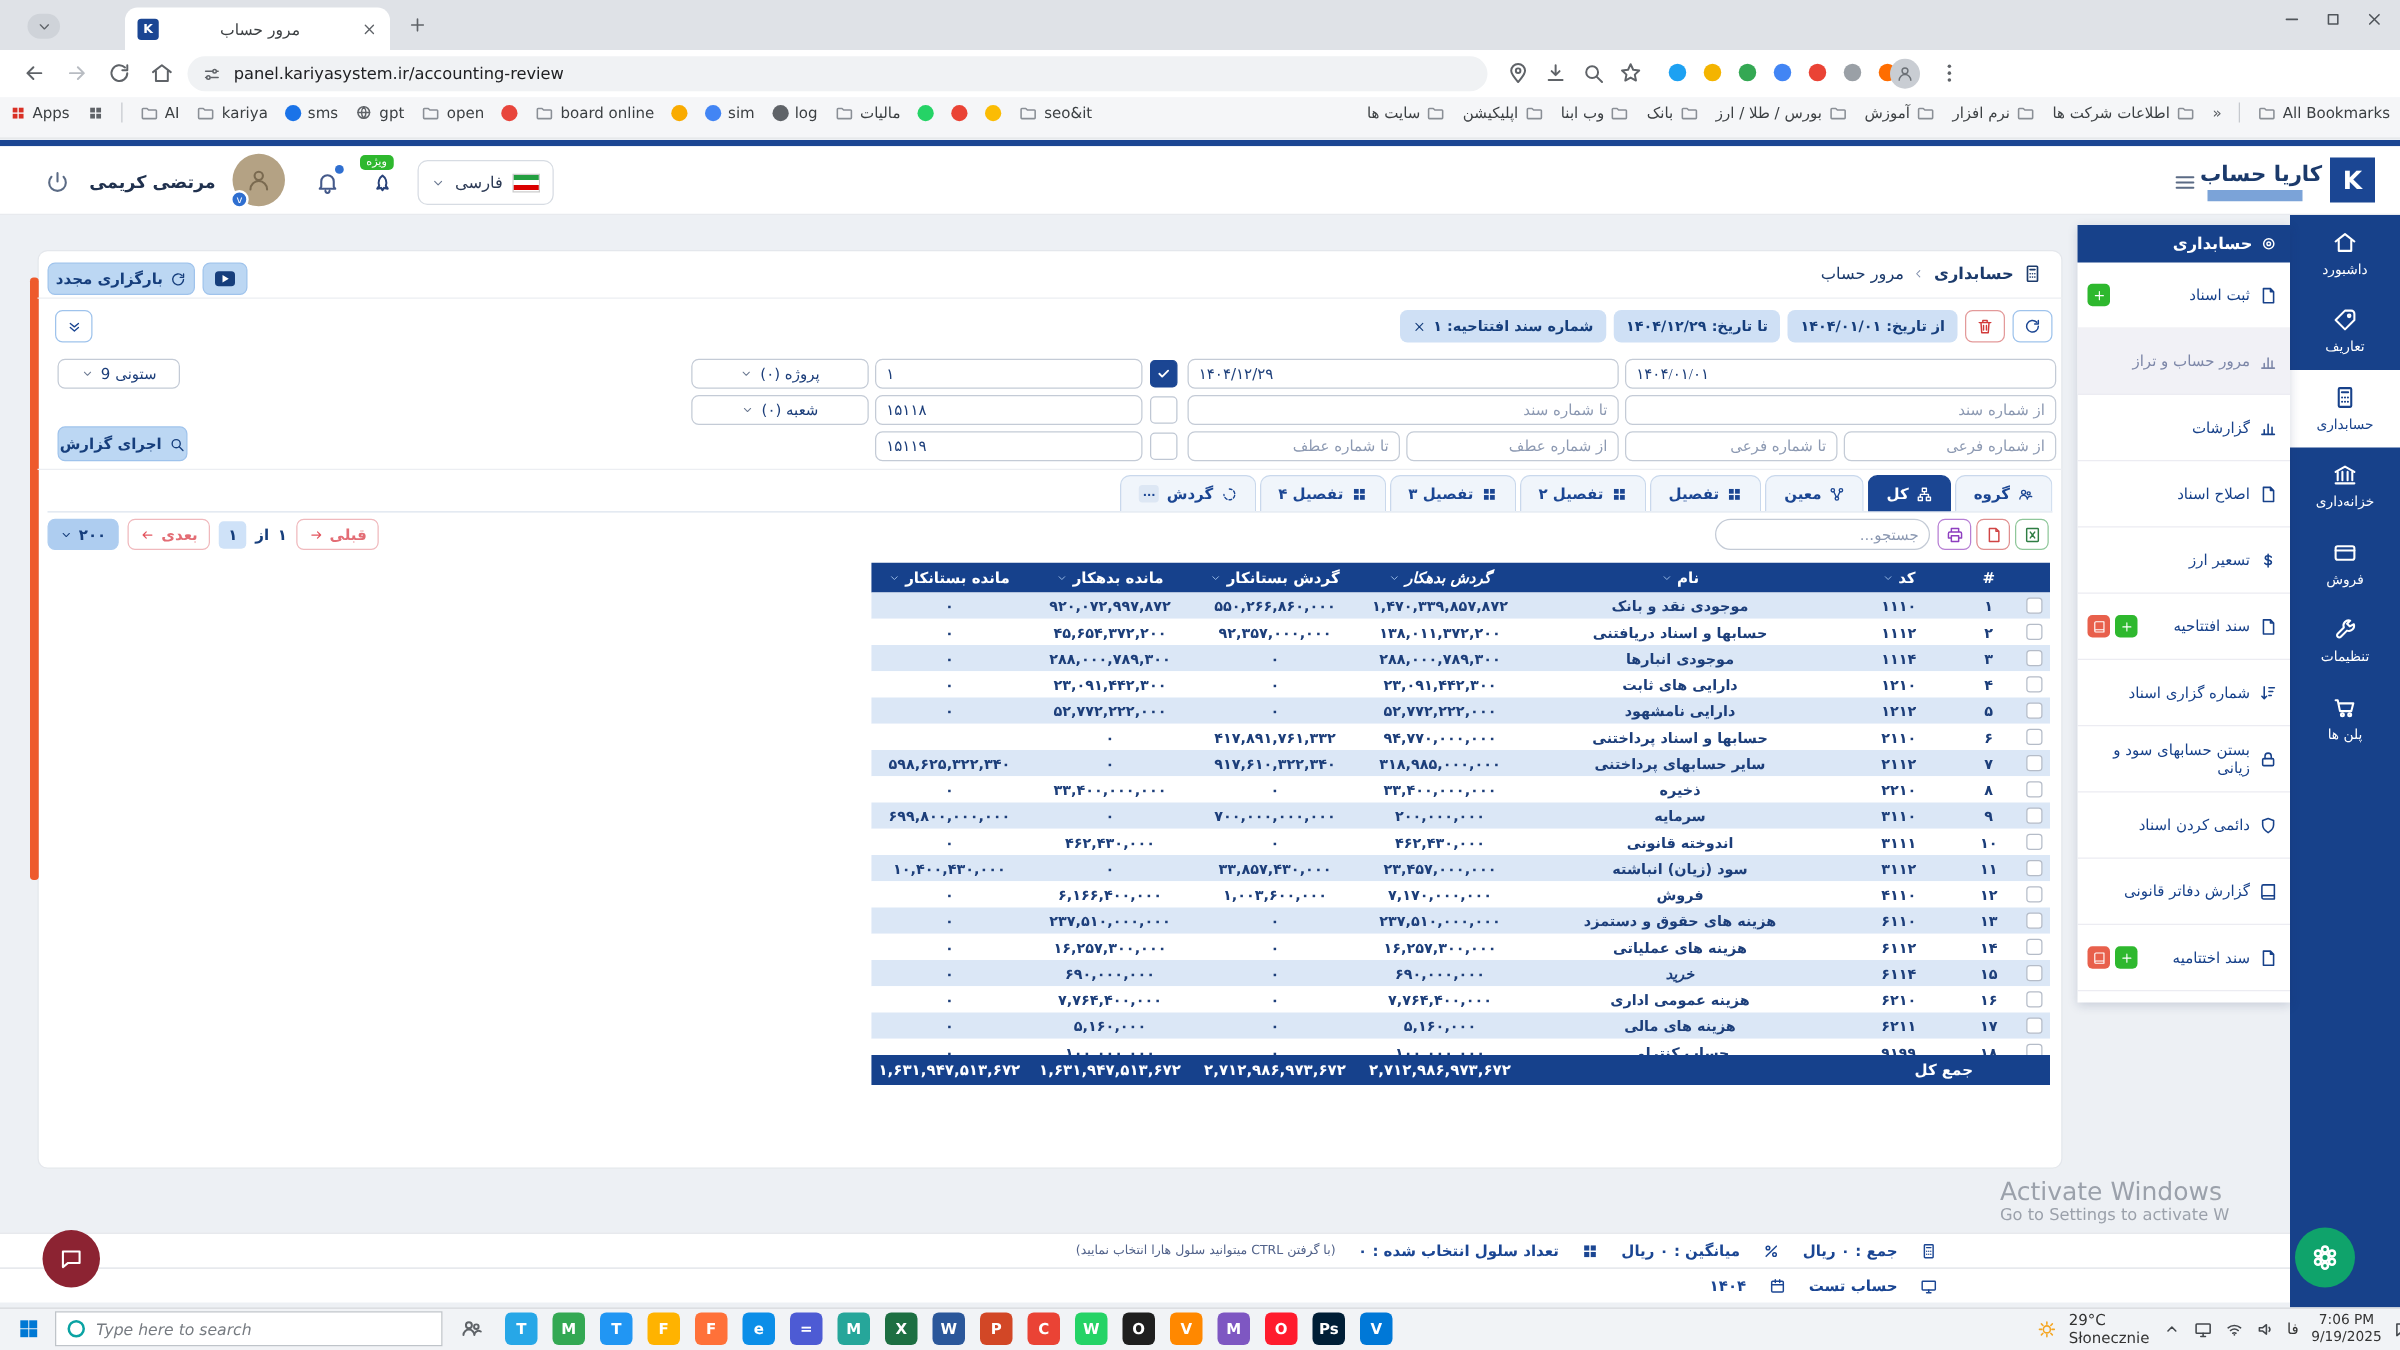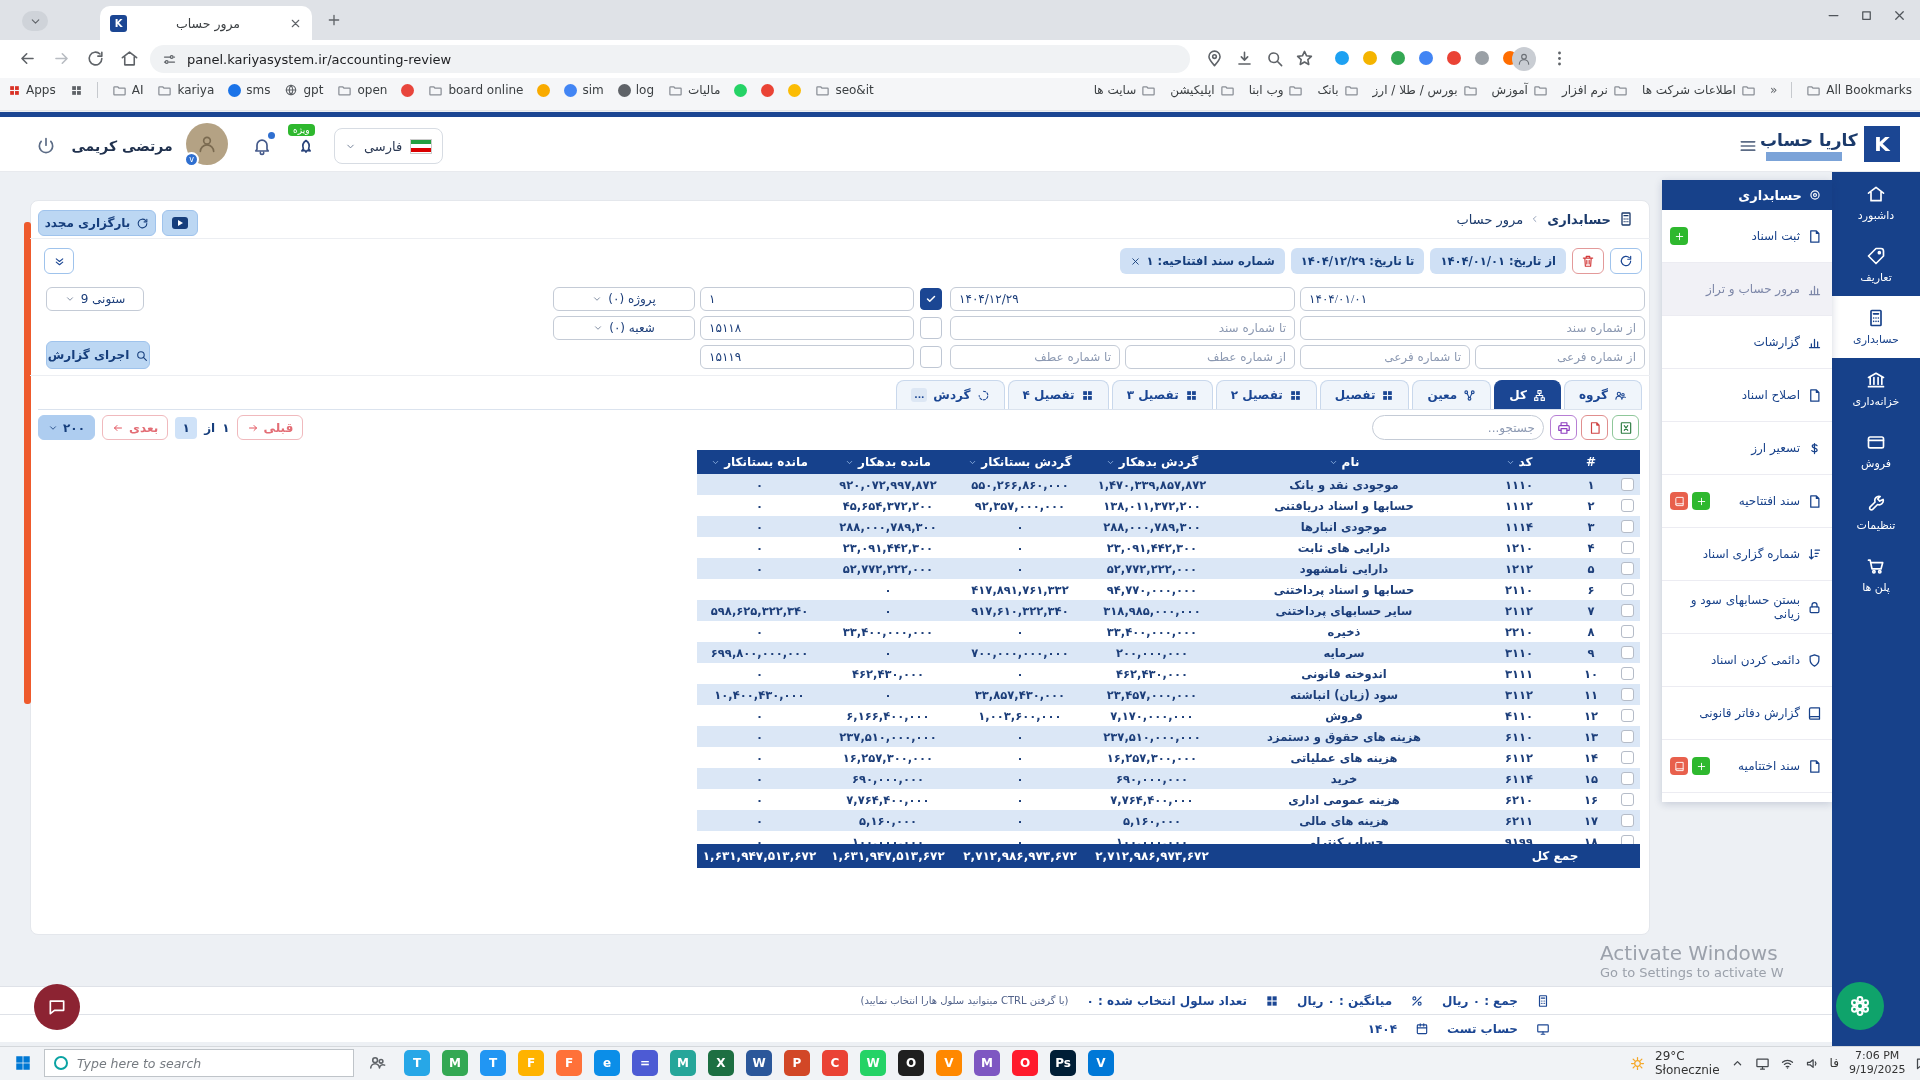--- a/index.html
+++ b/index.html
@@ -943,21 +943,21 @@
           </span>
         </div>
         <div class="tc" style="width: 252px;">
           <span>نام</span>
           <span class="ic" style="font-size: 9px; color: rgb(159, 192, 234);">
             <svg viewBox="0 0 24 24" fill="none" stroke="currentColor" stroke-width="2" stroke-linecap="round" stroke-linejoin="round">
               <path d="M6 9l6 6 6-6"></path>
             </svg>
           </span>
         </div>
-        <div class="tc" style="width: 132px;">
+        <div class="tc" style="width: 132px; font-style: italic;">
           <span>گردش بدهکار</span>
           <span class="ic" style="font-size: 9px; color: rgb(159, 192, 234);">
             <svg viewBox="0 0 24 24" fill="none" stroke="currentColor" stroke-width="2" stroke-linecap="round" stroke-linejoin="round">
               <path d="M6 9l6 6 6-6"></path>
             </svg>
           </span>
         </div>
         <div class="tc" style="width: 132px;">
           <span>گردش بستانکار</span>
           <span class="ic" style="font-size: 9px; color: rgb(159, 192, 234);">
@@ -1150,21 +1150,21 @@
         <div class="tc num" style="width: 132px;">۰</div>
         <div class="tc num" style="width: 132px;">۱۶,۲۵۷,۳۰۰,۰۰۰</div>
         <div class="tc num" style="width: 125px;">۰</div>
       </div>
       <div class="trow body odd">
         <div class="tc" style="width: 26px;">
           <span class="rowcb"></span>
         </div>
         <div class="tc num" style="width: 46px;">۱۵</div>
         <div class="tc num" style="width: 98px;">۶۱۱۴</div>
-        <div class="tc" style="width: 252px;">خرید</div>
+        <div class="tc" style="width: 252px; font-style: italic;">خرید</div>
         <div class="tc num" style="width: 132px;">۶۹۰,۰۰۰,۰۰۰</div>
         <div class="tc num" style="width: 132px;">۰</div>
         <div class="tc num" style="width: 132px;">۶۹۰,۰۰۰,۰۰۰</div>
         <div class="tc num" style="width: 125px;">۰</div>
       </div>
       <div class="trow body even">
         <div class="tc" style="width: 26px;">
           <span class="rowcb"></span>
         </div>
         <div class="tc num" style="width: 46px;">۱۶</div>

